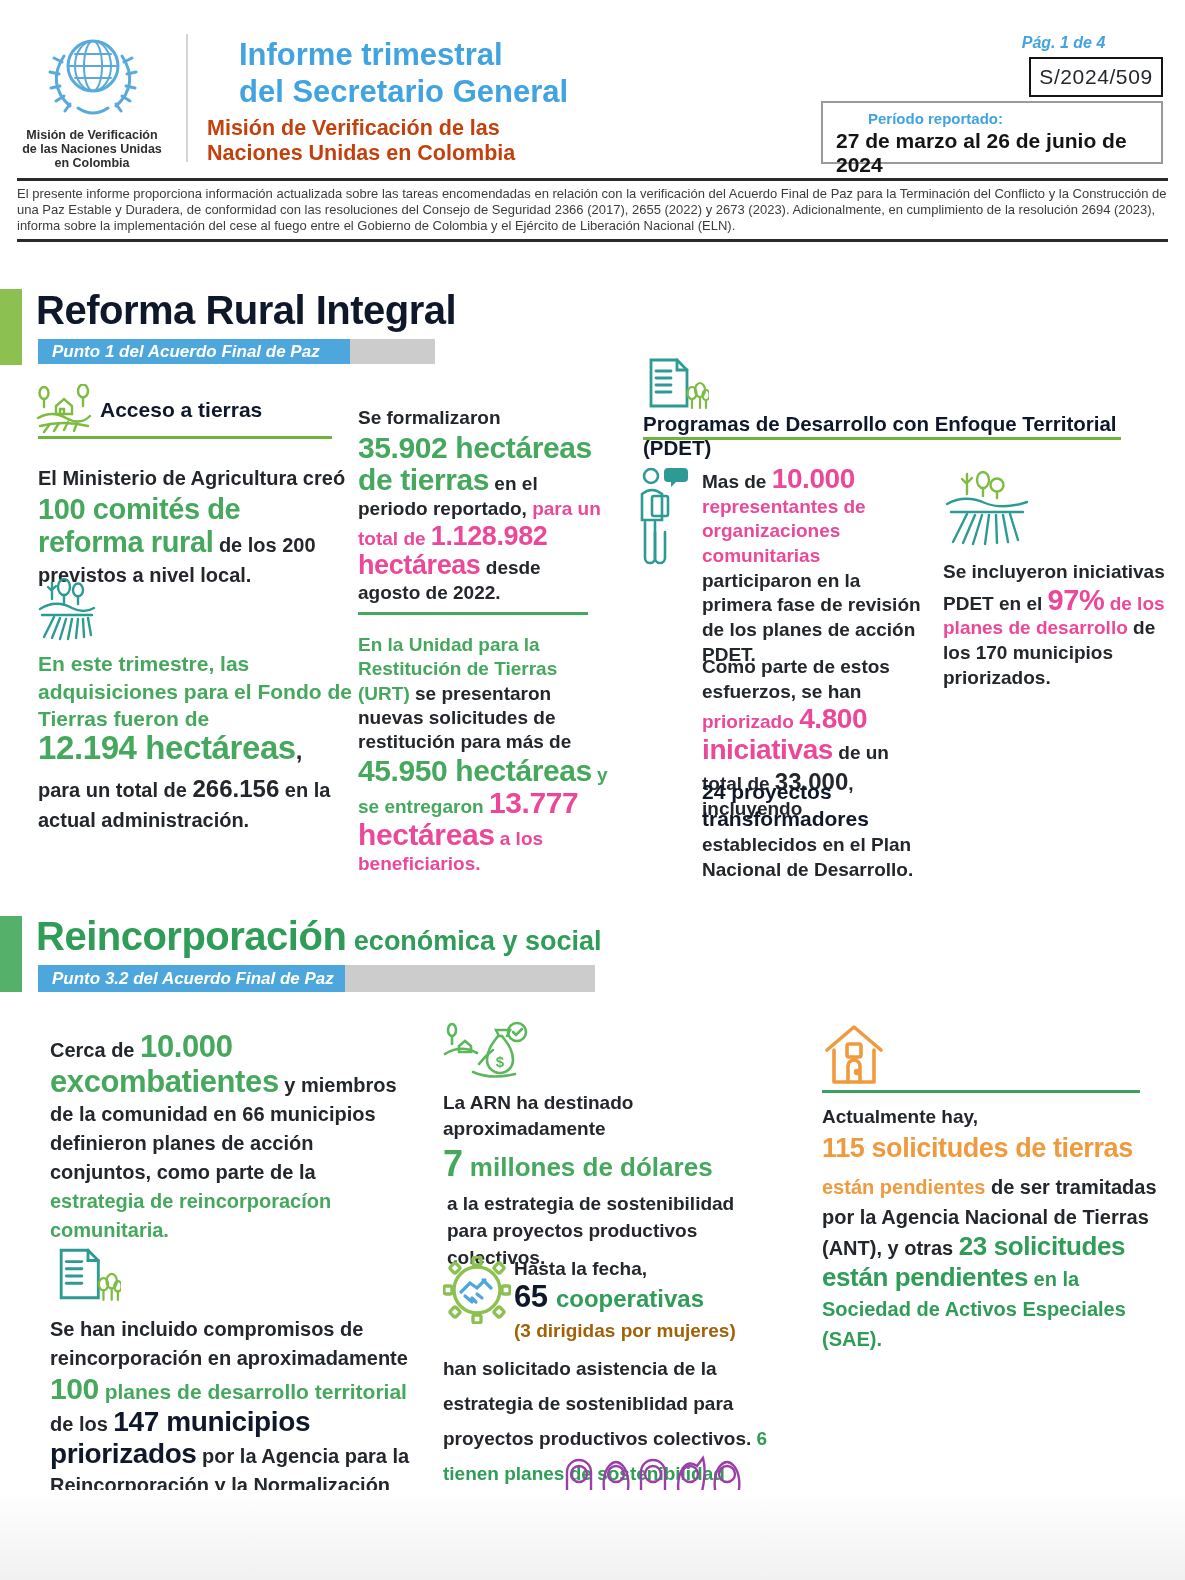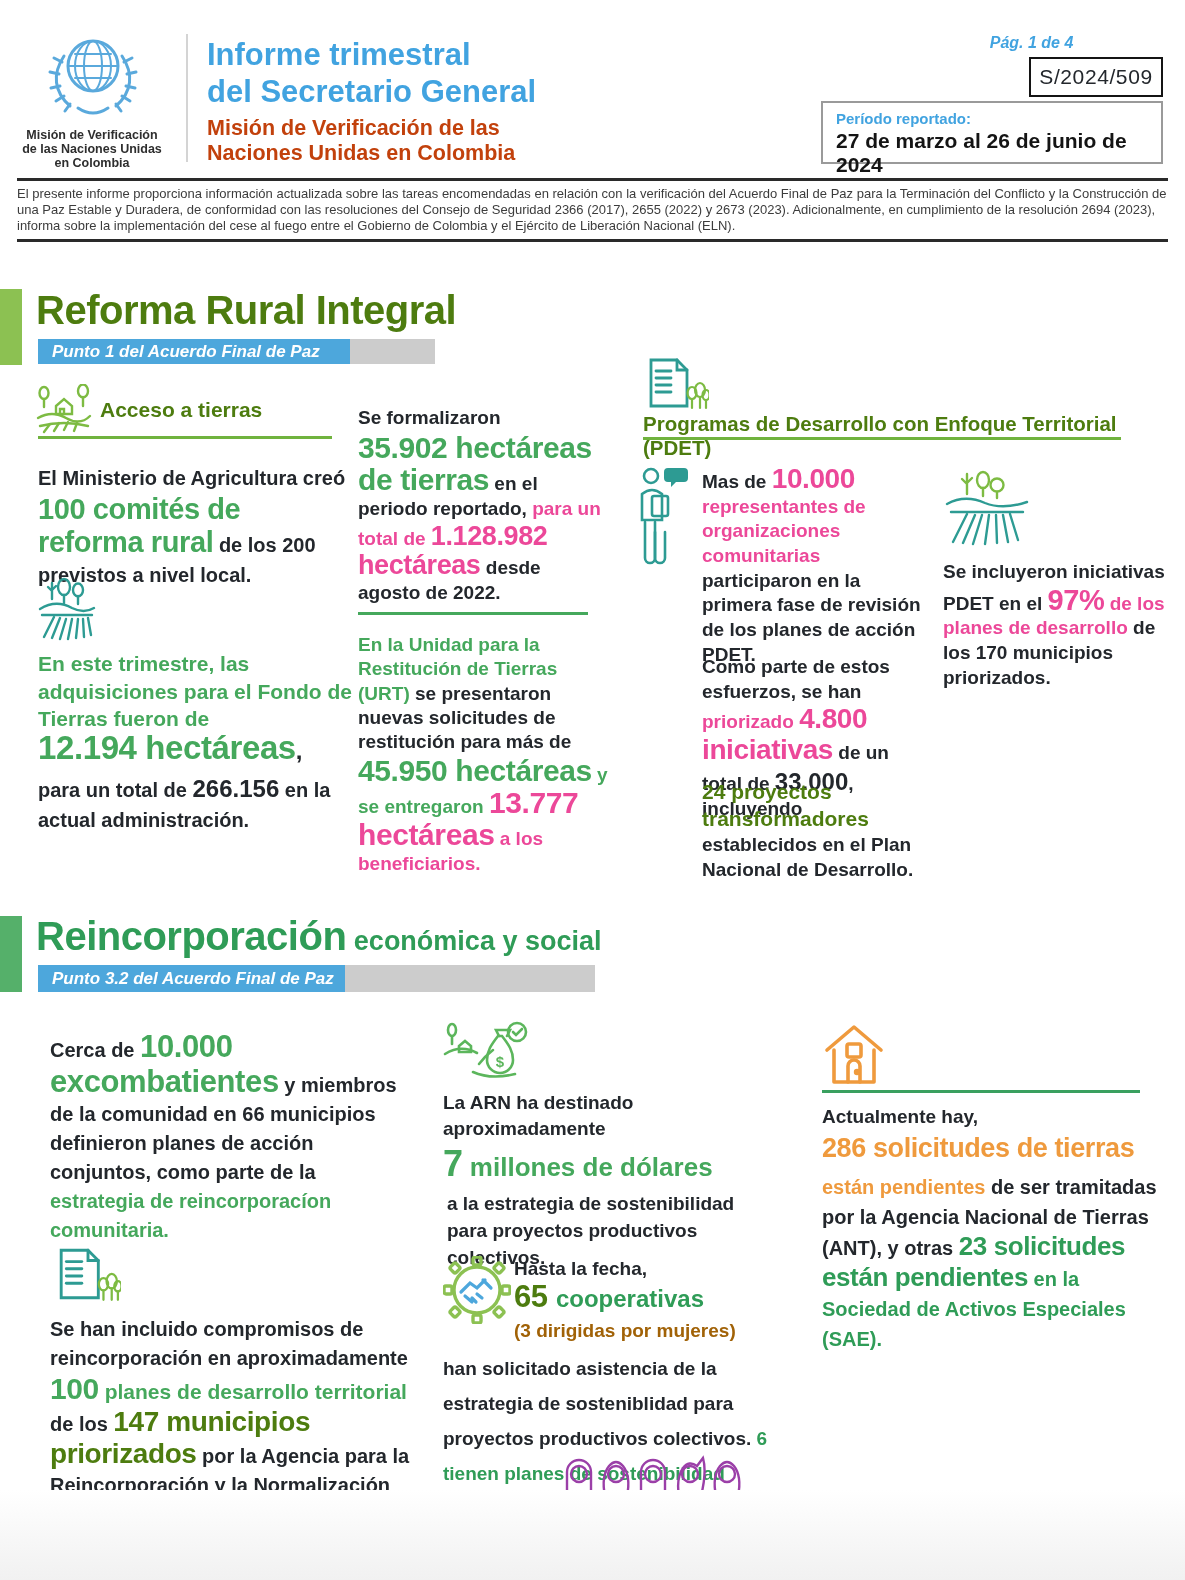--- a/index.html
+++ b/index.html
@@ -1,22 +1,22 @@
 <!DOCTYPE html>
 <html lang="es"><head>
 <meta charset="utf-8">
 <style>
   html,body{margin:0;padding:0;background:#fff;}
   .page{position:relative;width:1185px;height:1580px;background:#fff;overflow:hidden;
         font-family:"Liberation Sans",sans-serif;}
   .abs{position:absolute;}
   .t{font-weight:800;}
   
-  .d{color:#23272c;} .g{color:#45a85c;} .lg{color:#4d7c0f;} .dg{color:#2f9c57;}
-  .tl{color:#ec4899;} .or{color:#ef9a3d;} .pu{color:#a16207;text-align:center;} .bl{color:#41a3e0;}
+  .d{color:#23272c;} .g{color:#45a85c;} .lg{color:#0f172a;} .dg{color:#2f9c57;}
+  .tl{color:#ec4899;} .or{color:#ef9a3d;} .pu{color:#a16207;text-align:center;} .bl{color:#41a3e0;margin-left:32px;}
   .gr{color:#c2410c;}
   
   .s12{font-size:13px;} .s13{font-size:12.5px;} .s15{font-size:15px;} .s16{font-size:16px;}
   .s17{font-size:17px;} .s19{font-size:19px;} .s20{font-size:20px;} .s21{font-size:21px;}
   .s22{font-size:21.5px;} .s24{font-size:24px;} .s26{font-size:26px;} .s27{font-size:27px;}
   .s28{font-size:28px;} .s29{font-size:29px;text-align:right;} .s30{font-size:30px;} .s31{font-size:31px;}
   .s33{font-size:33px;} .s36{font-size:36px;} .s40{font-size:40px;}
   .big{letter-spacing:-0.4px;line-height:1.08;}
   .it{font-style:italic;}
   .rule{background:#2a2a2a;height:3px;}
@@ -319,19 +319,19 @@
     <g fill="none" stroke="#ef9a3d" stroke-width="3.6" stroke-linecap="round" stroke-linejoin="round">
       <path d="M4,30 L31,7 L58,30"></path>
       <path d="M11,30 V62 H51 V30"></path>
       <rect x="24" y="24" width="14" height="13" rx="2"></rect>
       <path d="M25,62 v-16 a6,6 0 0 1 12,0 v16"></path>
       <circle cx="34" cy="52" r="1.4" fill="#ef9a3d"></circle>
     </g>
   </svg>
   <div class="abs" style="left:822px;top:1090px;width:318px;height:3px;background:#3aa05f"></div>
   <div class="abs t s19 d" style="left:822px;top:1106px">Actualmente hay,</div>
-  <div class="abs t or s27 big" style="left:822px;top:1134px">286 solicitudes de tierras</div>
+  <div class="abs t or s27 big" style="left:822px;top:1134px">115 solicitudes de tierras</div>
   <div class="abs t" style="left:822px;top:1172px;width:350px;line-height:1.5">
     <span class="or s20">están pendientes </span><span class="d s20">de ser tramitadas por la Agencia Nacional de Tierras (ANT), y otras </span><span class="dg s26 big">23 solicitudes están pendientes</span><span class="dg s20"> en la Sociedad de Activos Especiales (SAE).</span>
   </div>
 
   <div class="abs" style="left:0;top:1490px;width:1185px;height:90px;background:linear-gradient(#ffffff,#f1f1f1)"></div>
 </div>
 
 </body></html>

